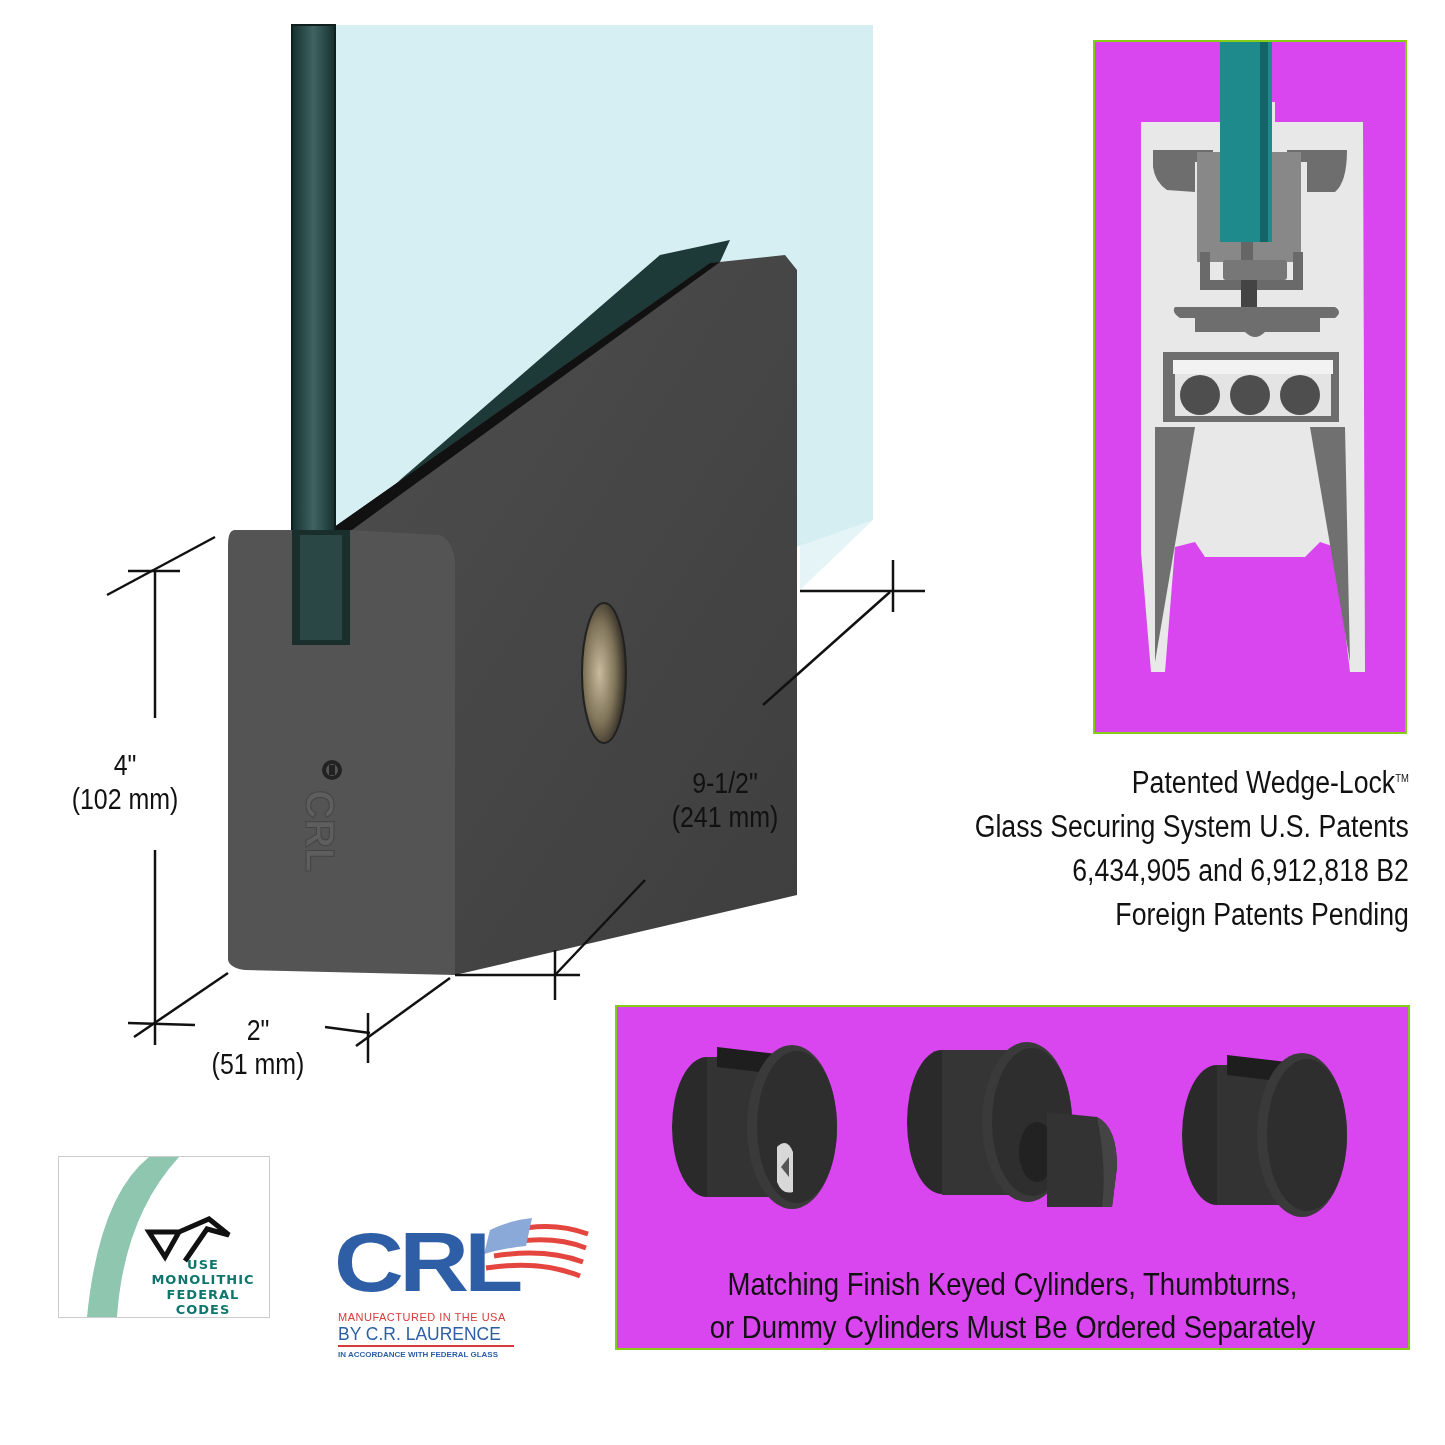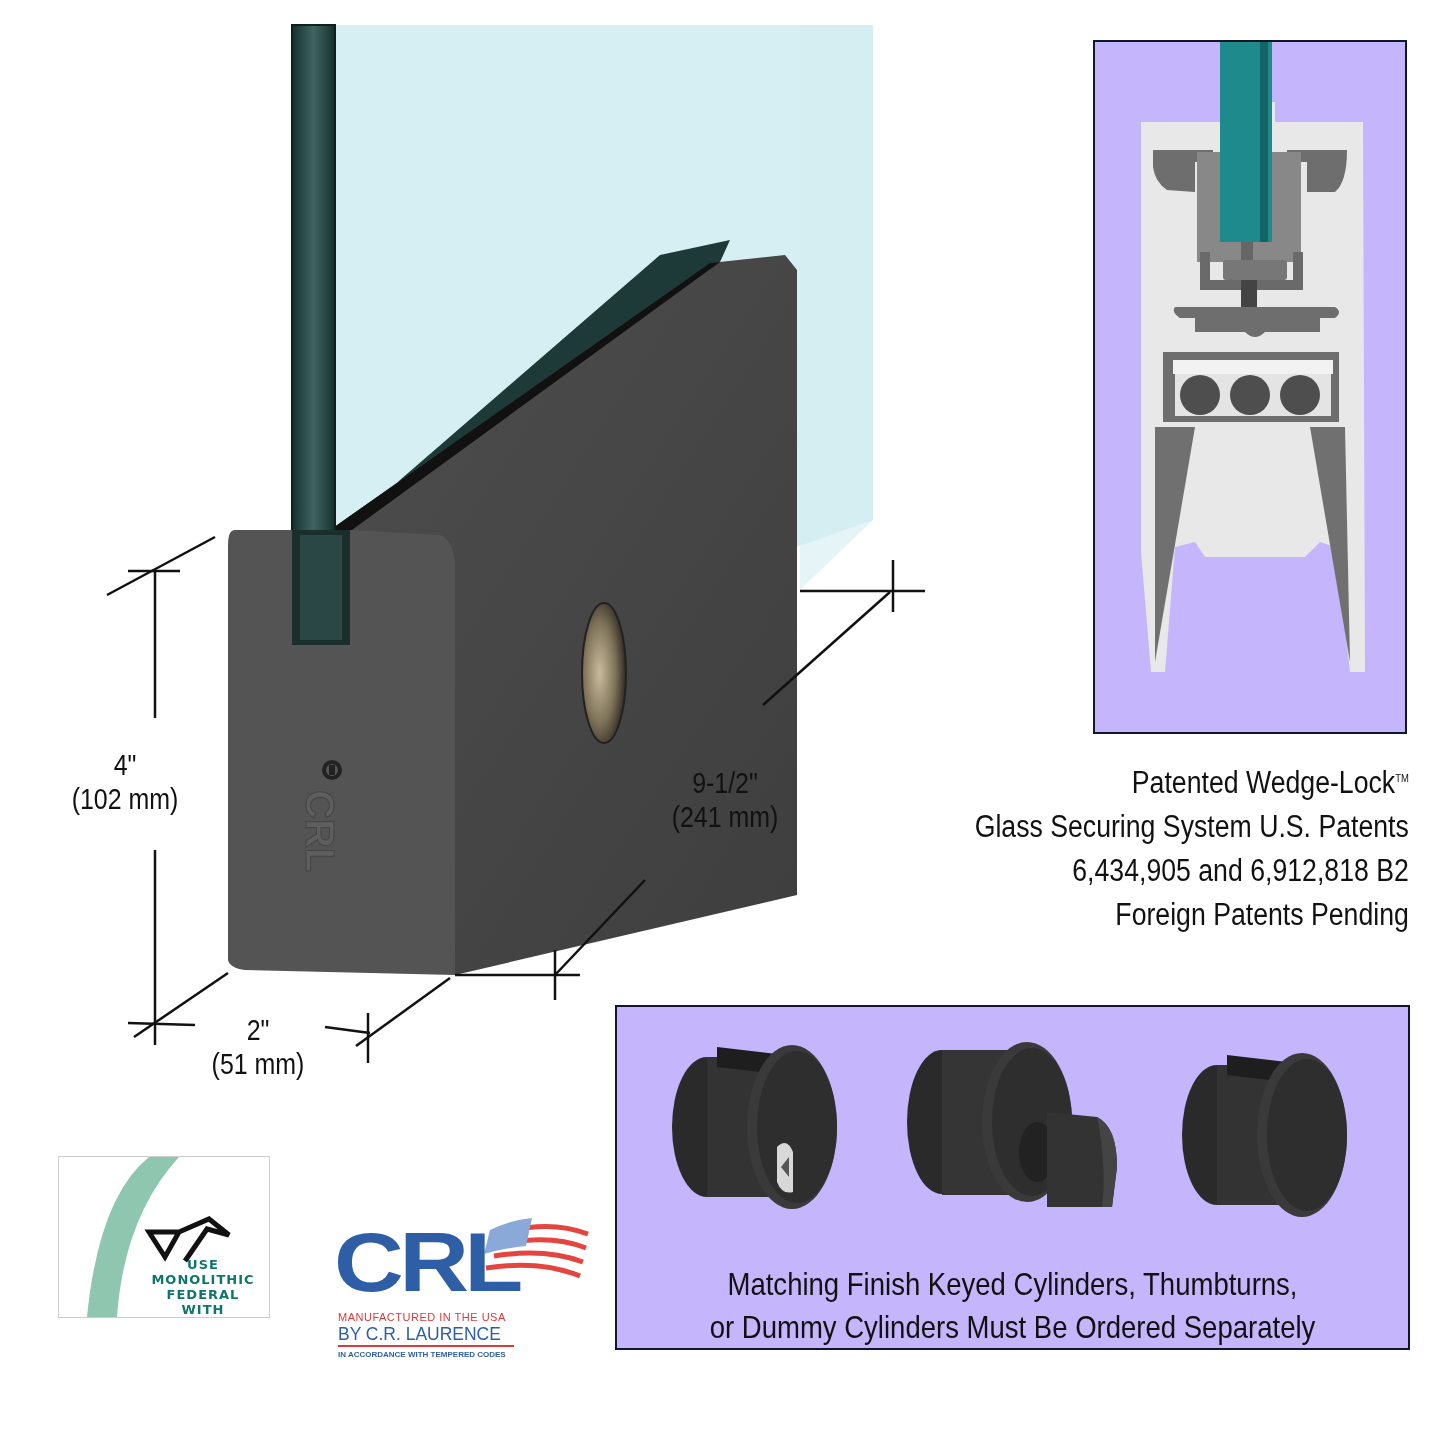--- a/index.html
+++ b/index.html
@@ -1,21 +1,21 @@
 <!DOCTYPE html>
 <html><head>
 <meta charset="utf-8">
 <style>
   html,body{margin:0;padding:0;background:#fff;}
   body{width:1445px;height:1445px;position:relative;overflow:hidden;font-family:"Liberation Sans",sans-serif;color:#111;}
   .abs{position:absolute;}
   .dim-text{position:absolute;font-size:29px;line-height:34px;text-align:center;color:#111;transform:scaleX(0.86);transform-origin:center;}
   .caption{position:absolute;font-size:31px;line-height:44px;text-align:right;color:#111;transform:scaleX(0.86);transform-origin:right top;white-space:nowrap;}
   .caption2{position:absolute;font-size:32px;line-height:43px;text-align:center;color:#111;transform:scaleX(0.86);transform-origin:center top;white-space:nowrap;}
-  .box{position:absolute;border:2px solid #0f172a;box-sizing:border-box;background:#c4b5fd;}
+  .box{position:absolute;border:2px solid #84cc16;box-sizing:border-box;background:#d946ef;}
   .tm{font-size:11px;vertical-align:super;}
   .glass-badge-text{position:absolute;font-family:"DejaVu Sans",sans-serif;font-weight:bold;font-size:13px;line-height:15px;text-align:center;color:#0f766e;letter-spacing:1px;}
   .crl-sub{position:absolute;font-family:"Liberation Sans",sans-serif;white-space:nowrap;}
 </style>
 </head>
 <body>
 
 <svg class="abs" style="left:0;top:0" width="1000" height="1100" viewBox="0 0 1000 1100">
   <defs>
     <linearGradient id="glassEdge" x1="0" x2="1" y1="0" y2="0">
@@ -179,33 +179,33 @@
 
 <div class="abs" style="left:58px;top:1156px;width:210px;height:160px;border:1px solid #ccc;background:#fff;overflow:hidden;">
   <svg width="210" height="160" viewBox="0 0 210 160" style="position:absolute;left:0;top:0;">
     <path d="M120,0 L90,0 Q40,40 28,160 L58,160 Q65,60 120,0 Z" fill="#8ec6b0"></path>
     <path d="M90,75 L120,75 L106,100 Z M120,75 L150,62 L170,78 L148,72 L126,104" fill="none" stroke="#111" stroke-width="5" stroke-linejoin="miter"></path>
   </svg>
   <div class="glass-badge-text" style="left:88px;top:100px;width:112px;">
     <div>USE</div>
     <div>MONOLITHIC</div>
     <div>FEDERAL</div>
-    <div>WITH</div>
+    <div>CODES</div>
   </div>
 </div>
 
 <div class="abs" style="left:330px;top:1205px;width:260px;height:160px;">
   <svg width="130" height="80" viewBox="0 0 130 80" style="position:absolute;left:140px;top:5px;">
     <path d="M20,20 Q60,0 120,20 L110,75 Q70,55 10,60 Z" fill="#fff"></path>
     <g stroke="#e4453e" stroke-width="5" fill="none">
       <path d="M38,22 Q80,10 118,24"></path>
       <path d="M32,34 Q80,24 116,38"></path>
       <path d="M24,46 Q75,38 113,52"></path>
       <path d="M16,58 Q70,50 110,66"></path>
     </g>
     <path d="M20,20 Q40,10 62,8 L56,36 Q35,38 14,44 Z" fill="#8aa8d8"></path>
   </svg>
   <div style="position:absolute;left:4px;top:12px;font-family:'Liberation Sans',sans-serif;font-weight:bold;font-size:84px;letter-spacing:-4px;color:#2e5fa6;transform:scaleX(1.15);transform-origin:left;line-height:90px;">CRL</div>
   <div class="crl-sub" style="left:8px;top:106px;font-size:11px;font-weight:normal;color:#d93a3a;letter-spacing:0.5px;">MANUFACTURED IN THE USA</div>
   <div class="crl-sub" style="left:8px;top:118px;font-size:19px;color:#2e5fa6;transform:scaleX(0.92);transform-origin:left;">BY C.R. LAURENCE</div>
   <div class="abs" style="left:8px;top:140px;width:176px;height:2px;background:#d93a3a;"></div>
-  <div class="crl-sub" style="left:8px;top:145px;font-size:8px;font-weight:bold;color:#2e5fa6;">IN ACCORDANCE WITH TEMPERED CODES</div>
+  <div class="crl-sub" style="left:8px;top:145px;font-size:8px;font-weight:bold;color:#2e5fa6;">IN ACCORDANCE WITH FEDERAL GLASS</div>
 </div>
 
 </body></html>

